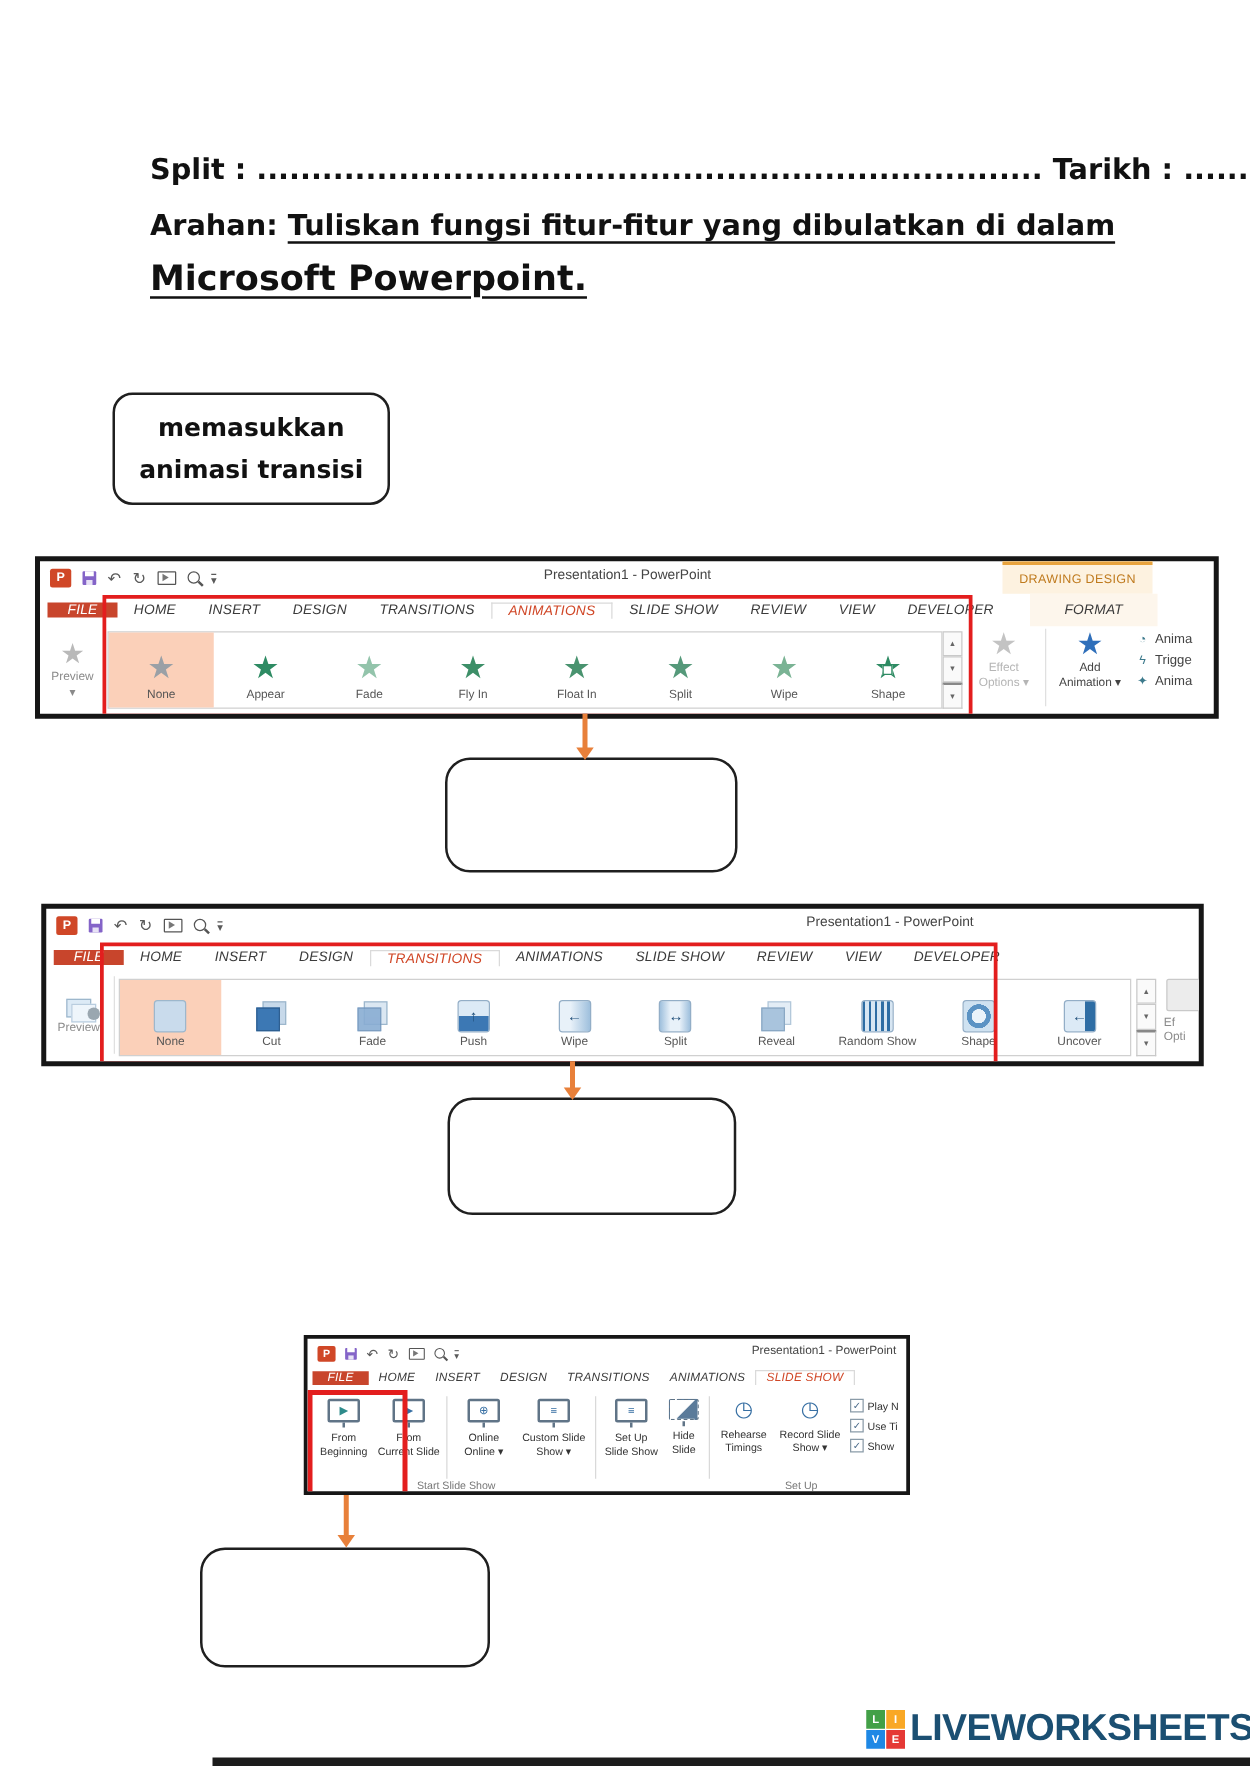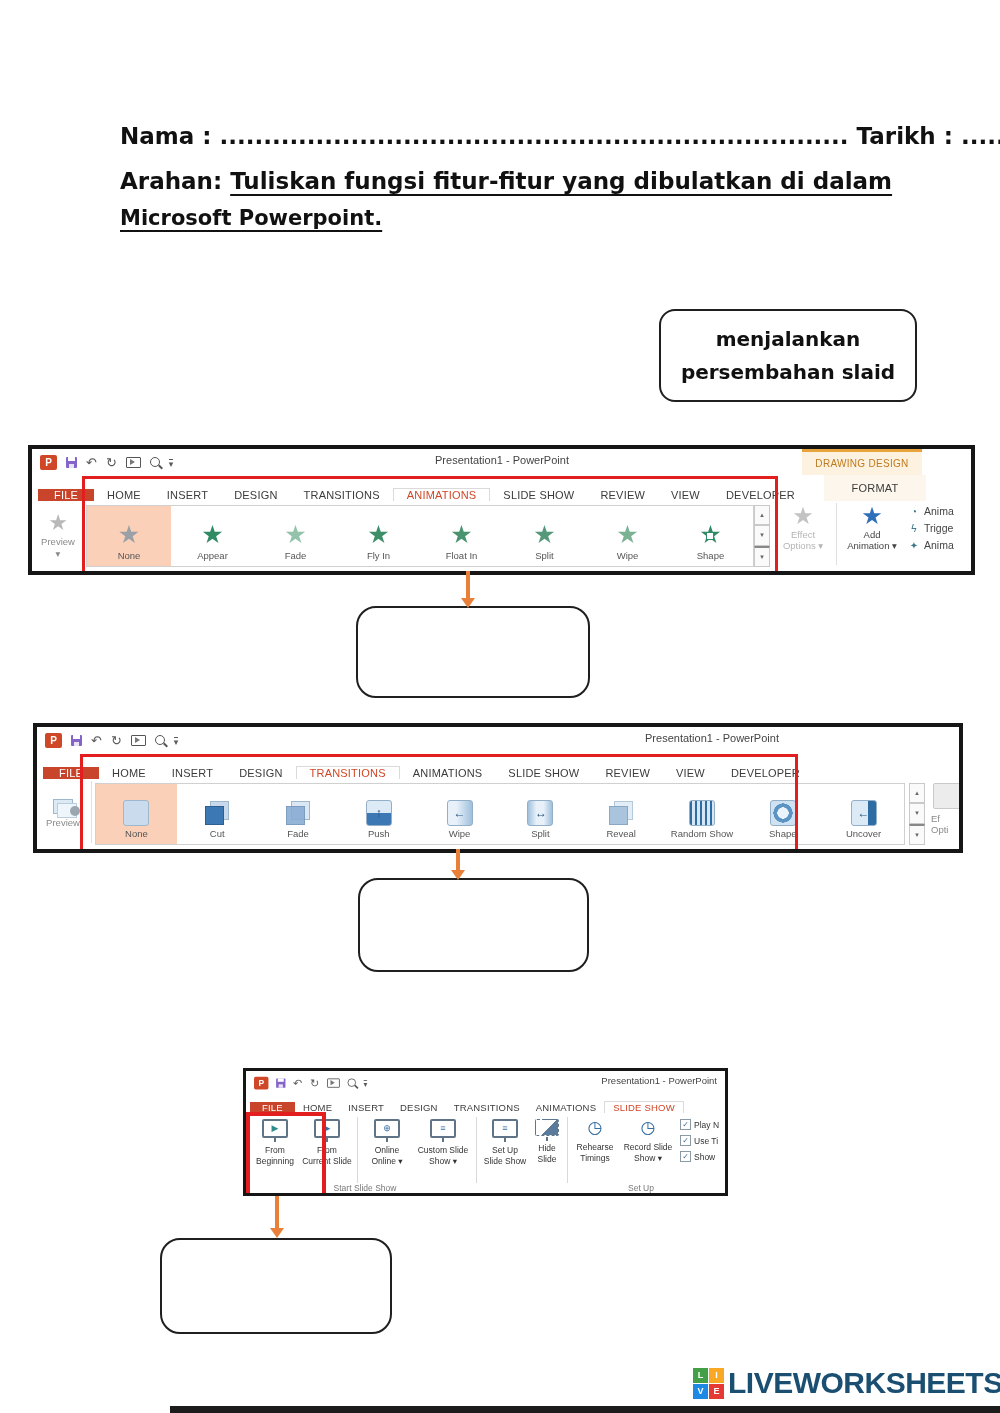--- a/index.html
+++ b/index.html
@@ -3,21 +3,21 @@
 <meta charset="utf-8">
 <style>
   html,body{margin:0;padding:0;background:#fff;}
   .page{position:relative;width:1000px;height:1413px;background:#fff;overflow:hidden;
         font-family:"Liberation Sans",sans-serif;}
   .hand{font-family:"DejaVu Sans",sans-serif;font-weight:bold;color:#111;}
 
   
   .head-line{position:absolute;left:120px;top:123px;font-size:23px;white-space:nowrap;}
   .instr1{position:absolute;left:120px;top:168px;font-size:23px;white-space:nowrap;}
-  .instr2{position:absolute;left:120px;top:206px;font-size:21px;}
+  .instr2{position:absolute;left:120px;top:206px;font-size:28px;}
   .uline{text-decoration:underline;text-decoration-thickness:2px;text-underline-offset:5px;}
 
   
   .ansbox{position:absolute;border:2.5px solid #1f1f1f;border-radius:16px;
           display:flex;align-items:center;justify-content:center;text-align:center;
           font-size:20px;line-height:1.65;padding:4px 10px;box-sizing:border-box;}
   .ab1{left:90px;top:314px;width:222px;height:90px;}
   .ab2{left:352px;top:312px;width:274px;height:92px;}
   .ab3{left:659px;top:309px;width:258px;height:93px;}
 
@@ -61,21 +61,21 @@
   .rb1 .wtitle{left:300px;width:340px;text-align:center;}
   .rb2 .wtitle{left:560px;width:230px;text-align:center;}
   .rb3 .wtitle{right:8px;top:4px;font-size:9.5px;}
 
   
   .ctx{position:absolute;left:770px;top:0;width:120px;height:26px;background:#fdf2e0;
        border-top:3px solid #e8a33d;color:#bf7a1d;font-size:10px;display:flex;
        align-items:center;justify-content:center;box-sizing:border-box;letter-spacing:.3px;}
 
   
-  .tabs{position:absolute;left:0;top:26px;height:26px;width:100%;display:flex;align-items:flex-end;}
+  .tabs{position:absolute;left:0;top:26px;height:26px;width:100%;display:flex;align-items:center;font-style:italic;}
   .tab{display:flex;align-items:center;padding:0 13px;font-size:11px;color:#3b3b3b;letter-spacing:.2px;}
   .tab.file{background:#c8452c;color:#fff;margin-left:6px;padding:0 16px;}
   .tab.active{background:#fff;border:1px solid #dadada;border-bottom:none;color:#d04727;}
   .tab.fmt{position:absolute;left:792px;top:0;height:26px;width:76px;justify-content:center;background:#fdf6ec;}
   .rb3 .tabs{top:20px;height:22px;}
   .rb3 .tab{padding:0 8px;font-size:9.5px;}
   .rb3 .tab.file{margin-left:4px;padding:0 12px;}
 
   
   .redrect{position:absolute;border:3px solid #e31e1e;z-index:20;pointer-events:none;}
@@ -176,26 +176,26 @@
   .lg{color:#fff;font-size:9px;font-weight:bold;display:flex;align-items:center;justify-content:center;}
   .lg0{background:#43a047;} .lg1{background:#f9a825;} .lg2{background:#1e88e5;} .lg3{background:#e53935;}
   .logotext{font-size:30px;font-weight:bold;color:#1b4f72;letter-spacing:-0.5px;}
   .botbar{position:absolute;left:170px;top:1406px;width:830px;height:7px;background:#1c1c1c;}
 </style>
 </head>
 <body>
 
 <div class="page">
 
-  <div class="hand head-line"><span>Nama :</span> <span>........................................................................</span> <span>Tarikh :</span> <span>..........................</span></div>
+  <div class="hand head-line"><span>Split :</span> <span>........................................................................</span> <span>Tarikh :</span> <span>..........................</span></div>
   <div class="hand instr1"><span>Arahan:</span> <span class="uline">Tuliskan fungsi fitur-fitur yang dibulatkan  di dalam</span></div>
   <div class="hand instr2"><span class="uline">Microsoft Powerpoint.</span></div>
 
-  <div class="hand ansbox ab3">
-      <span>menjalankan persembahan slaid</span>
+  <div class="hand ansbox ab1">
+      <span>memasukkan animasi transisi</span>
     </div>
 
   <div class="ribbon rb1">
     <div class="rwrap">
       <div class="qat">
         <span class="pp-logo">P</span>
         <span class="qat-save"></span>
         <span class="qat-txt">↶</span>
         <span class="qat-txt">↻</span>
         <span class="qat-screen"></span>

